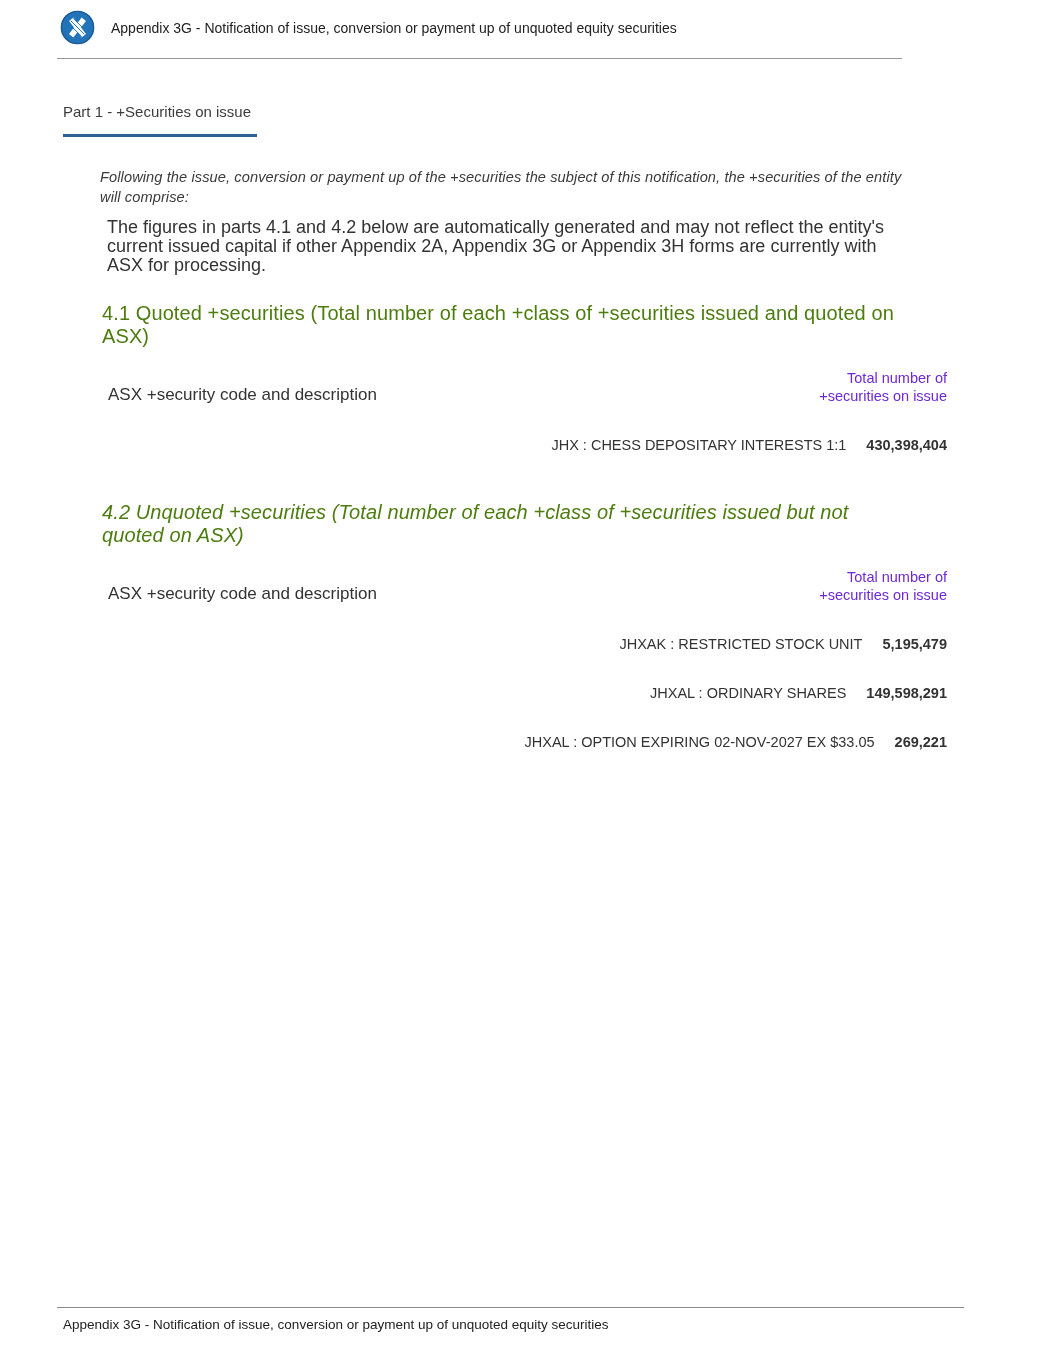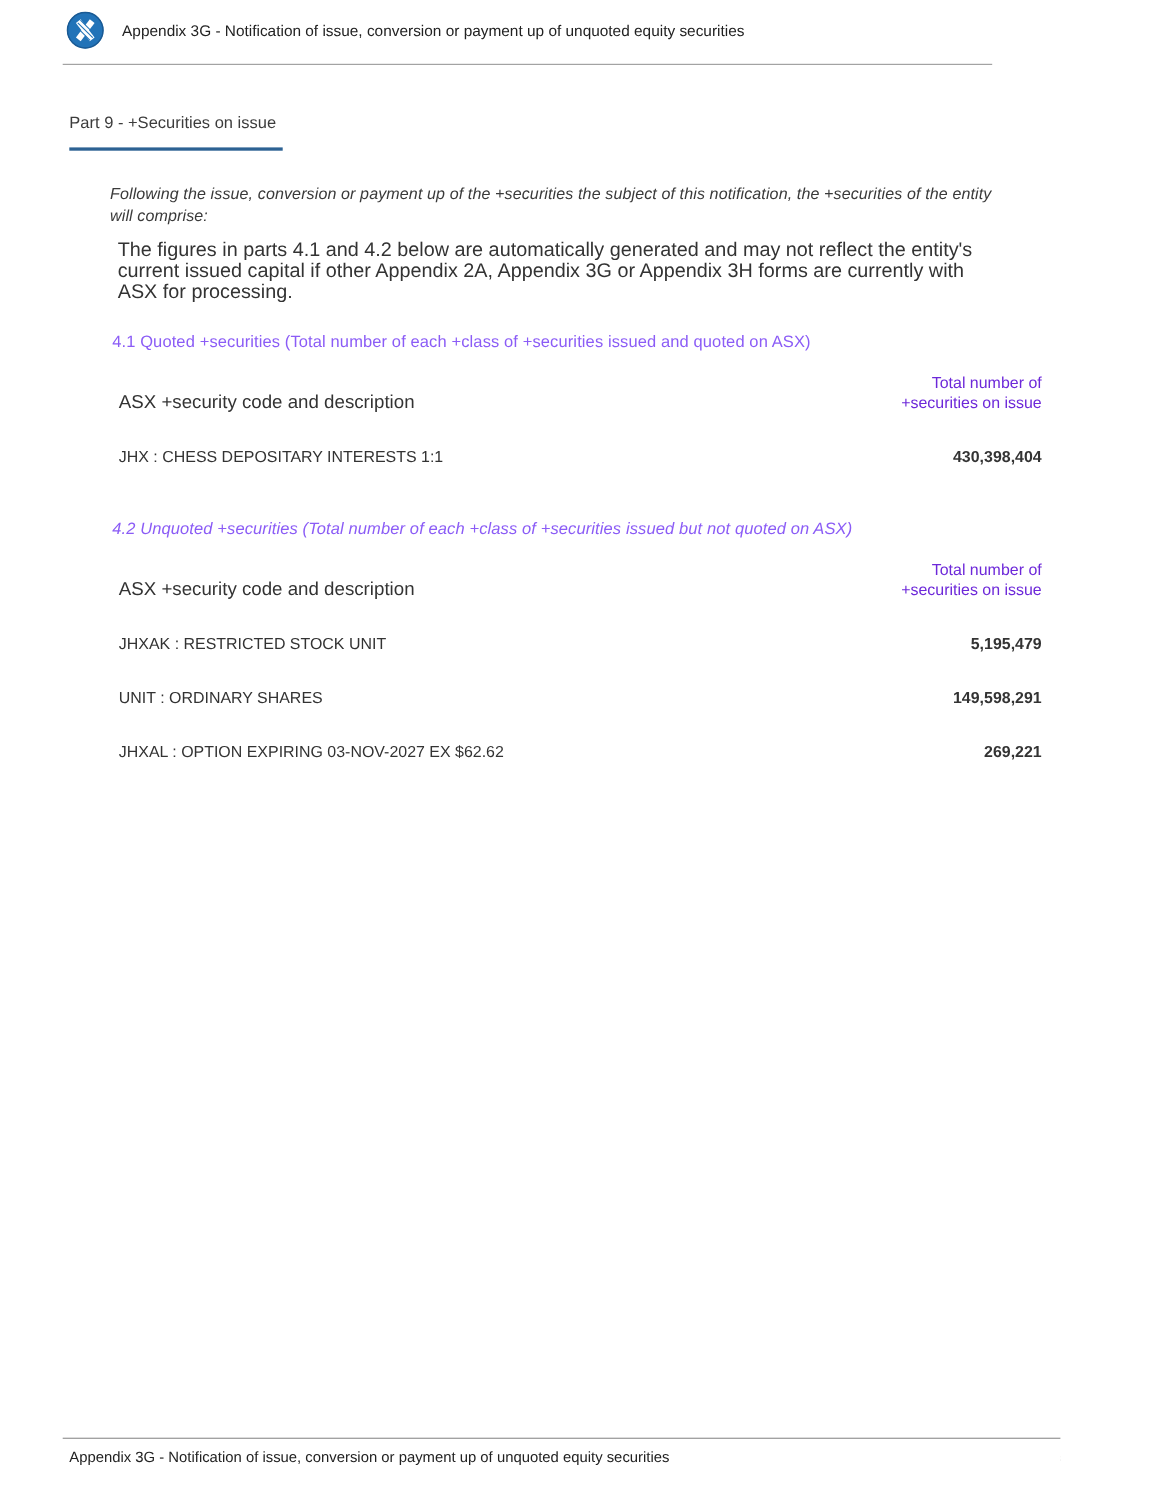--- a/index.html
+++ b/index.html
@@ -49,22 +49,22 @@
   }
   .note {
     margin: 11px 60px 0 107px;
     max-width: 845px;
     font-size: 18px;
     line-height: 19px;
     color: #333;
   }
   .sec-heading {
     margin: 27px 60px 0 102px;
-    font-size: 15px;
-    color: #8b5cf6;
+    font-size: 20px;
+    color: #4d7c0f;
     letter-spacing: 0.1px;
   }
   .sec-heading.second { margin-top: 48px; font-style: italic; }
 
   
   .sec-table {
     margin-left: 108px;
     width: 839px;
     font-size: 14.5px;
     color: #333;
@@ -78,22 +78,23 @@
   .th-left { font-size: 17px; color: #333; }
   .th-right {
     text-align: right;
     line-height: 18px;
     font-size: 14.5px;
     color: #6d28d9;
     white-space: nowrap;
   }
   .trow {
     display: flex;
-    justify-content: space-between;
+    justify-content: flex-end;
     margin-top: 32px;
+    gap: 20px;
   }
   .trow + .trow { margin-top: 33px; }
   .td-code { white-space: nowrap; }
   .td-total { text-align: right; white-space: nowrap; font-weight: bold; }
 
   
   .footer {
     position: absolute;
     left: 57px;
     top: 1307px;
@@ -124,21 +125,21 @@
       </g>
       <g stroke="#2273b8" stroke-width="1">
         <line x1="8.5" y1="13.5" x2="22.5" y2="27.5"></line>
         <line x1="13.5" y1="8.5" x2="27.5" y2="22.5"></line>
         <line x1="11" y1="11" x2="25" y2="25"></line>
       </g>
     </svg>
     <div class="header-title">Appendix 3G - Notification of issue, conversion or payment up of unquoted equity securities</div>
   </div>
 
-  <div class="part-heading">Part 9 - +Securities on issue</div>
+  <div class="part-heading">Part 1 - +Securities on issue</div>
   <div class="part-underline"></div>
 
   <div class="intro">Following the issue, conversion or payment up of the +securities the subject of this notification, the +securities of the entity will comprise:</div>
 
   <div class="note">The figures in parts 4.1 and 4.2 below are automatically generated and may not reflect the entity's current issued capital if other Appendix 2A, Appendix 3G or Appendix 3H forms are currently with ASX for processing.</div>
 
   <div class="sec-heading">4.1 Quoted +securities (Total number of each +class of +securities issued and quoted on ASX)</div>
 
   <div class="sec-table">
     <div class="thead">
@@ -162,25 +163,25 @@
       <div class="th-right">
         <div>Total number of</div>
         <div>+securities on issue</div>
       </div>
     </div>
     <div class="trow">
       <div class="td-code">JHXAK : RESTRICTED STOCK UNIT</div>
       <div class="td-total">5,195,479</div>
     </div>
     <div class="trow">
-      <div class="td-code">UNIT : ORDINARY SHARES</div>
+      <div class="td-code">JHXAL : ORDINARY SHARES</div>
       <div class="td-total">149,598,291</div>
     </div>
     <div class="trow">
-      <div class="td-code">JHXAL : OPTION EXPIRING 03-NOV-2027 EX $62.62</div>
+      <div class="td-code">JHXAL : OPTION EXPIRING 02-NOV-2027 EX $33.05</div>
       <div class="td-total">269,221</div>
     </div>
   </div>
 
   <div class="footer">
     <div class="footer-title">Appendix 3G - Notification of issue, conversion or payment up of unquoted equity securities</div>
     <div class="footer-page">5 / 5</div>
   </div>
 
 </div>

